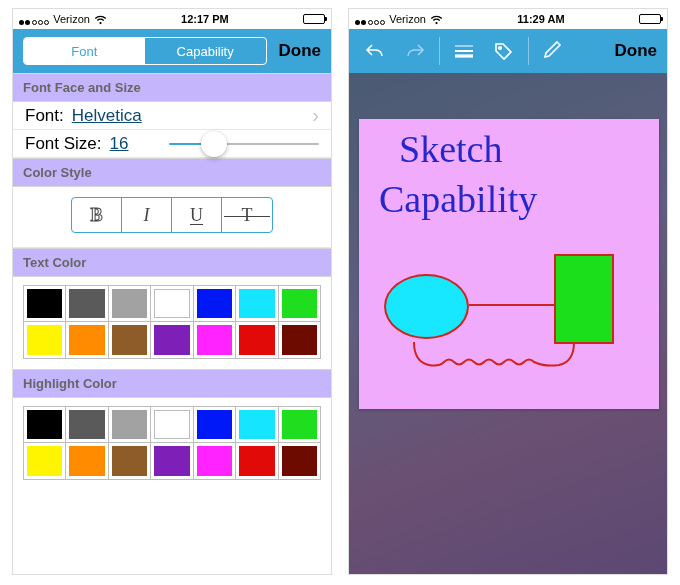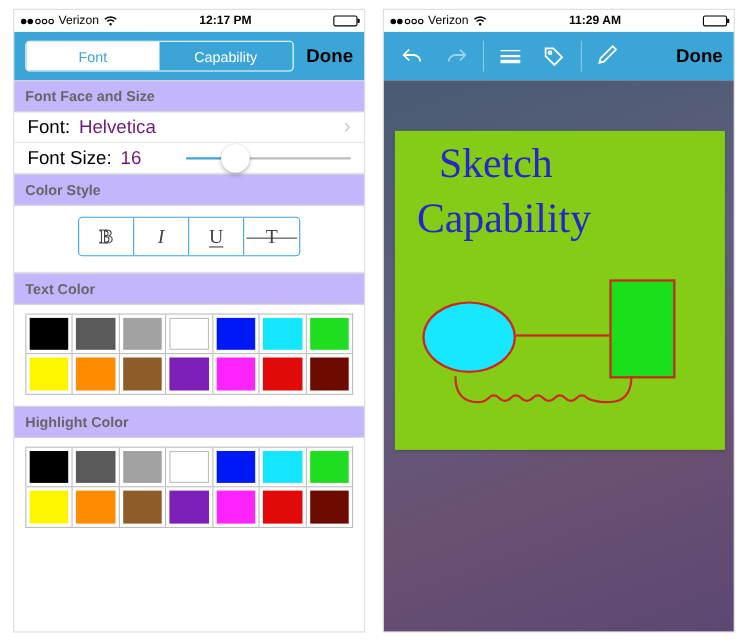--- a/index.html
+++ b/index.html
@@ -25,21 +25,21 @@
   
   .status-bar {
     height: 20px;
     display: flex;
     align-items: center;
     justify-content: space-between;
     font-size: 11px;
     padding: 0 6px;
     color: #000;
   }
-  .status-left { display: flex; align-items: center; gap: 4px; }
+  .status-left { display: flex; align-items: flex-end; gap: 4px; }
   .status-right { display: flex; align-items: center; gap: 4px; }
   .dots { display: flex; gap: 1.3px; align-items: center; }
   .dot { width: 5px; height: 5px; border-radius: 50%; background: #000; }
   .dot.empty { background: transparent; border: 0.8px solid #000; }
   .wifi-icon svg { display: block; }
   .battery {
     width: 22px; height: 10px; border: 1px solid #000; border-radius: 2px; position: relative;
   }
   .battery::after {
     content: ''; position: absolute; right: -3px; top: 2px; width: 2px; height: 4px; background: #000; border-radius: 0 1px 1px 0;
@@ -102,21 +102,21 @@
   .row {
     display: flex;
     align-items: center;
     height: 28px;
     padding: 0 12px;
     font-size: 17px;
     color: #000;
     border-bottom: 1px solid #e7e7e7;
   }
   .row .label { margin-right: 8px; }
-  .row .value { color: #701a75; }
+  .row .value { color: #0c4a6e; text-decoration: underline; }
   .chevron {
     margin-left: auto;
     color: #c8c8cd;
     font-size: 20px;
   }
   .slider-wrap {
     margin-left: auto;
     width: 150px;
     position: relative;
     height: 24px;
@@ -196,21 +196,21 @@
 
   
   .sketch-bg {
     position: absolute;
     top: 64px; left: 0; right: 0; bottom: 0;
     background: linear-gradient(160deg, #4a5b72 0%, #5e5e7e 40%, #6a5072 70%, #5c4873 100%);
   }
   .canvas {
     position: absolute;
     top: 110px; left: 10px; width: 300px; height: 290px;
-    background: #84cc16;
+    background: #f0abfc;
     box-shadow: 0 1px 3px rgba(0,0,0,0.2);
   }
   .ink-text {
     position: absolute;
     font-family: "Comic Sans MS", "Segoe Script", cursive;
     color: #2626c9;
     font-size: 38px;
     line-height: 1.1;
   }
   .shape-oval {

